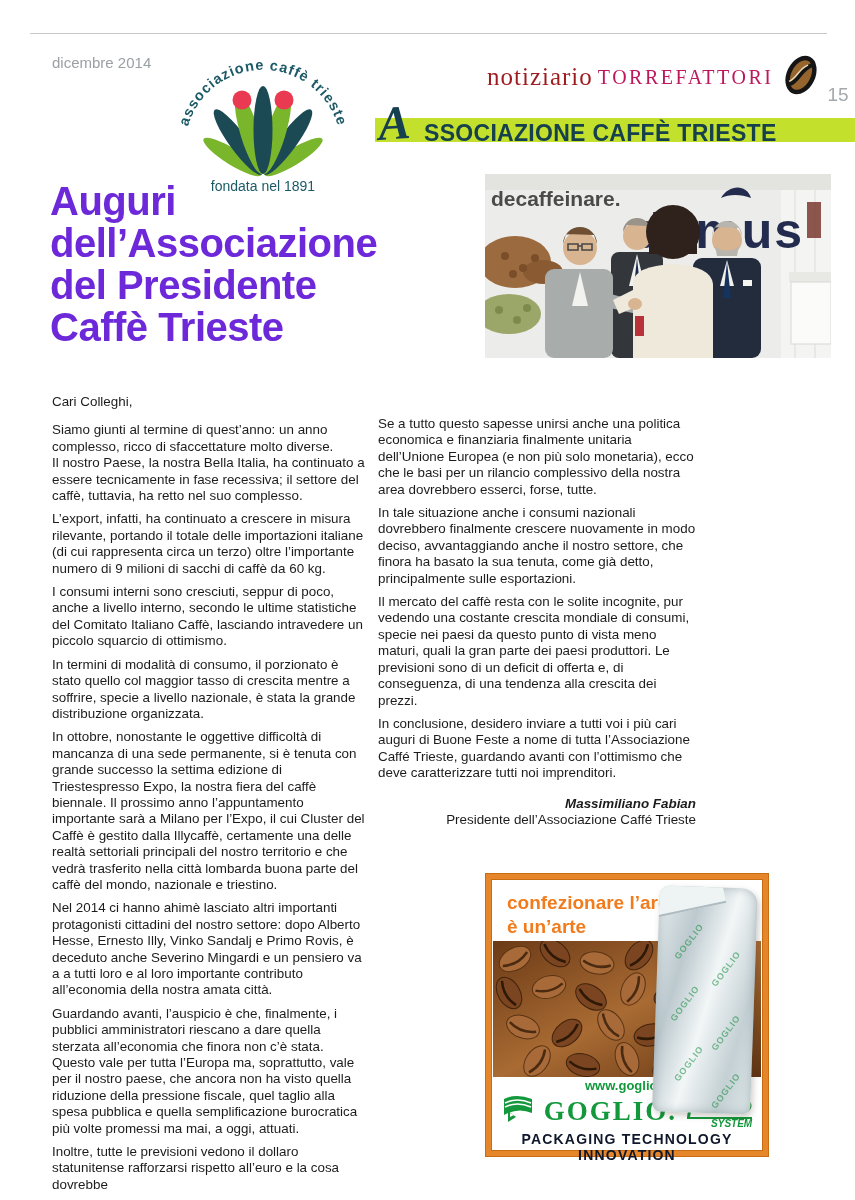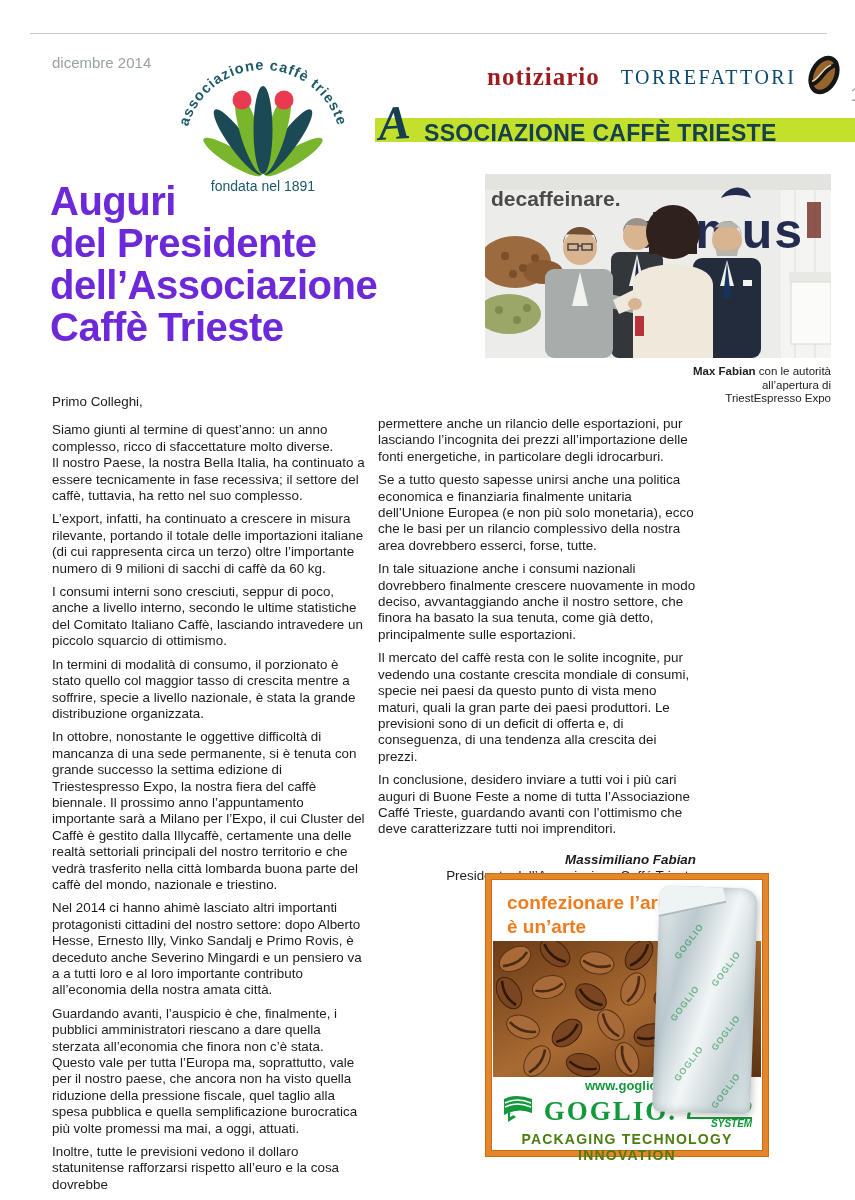--- a/index.html
+++ b/index.html
@@ -1,22 +1,22 @@
 <!DOCTYPE html>
 <html><head>
 <meta charset="utf-8">
 <style>
   html,body{margin:0;padding:0;background:#fff;}
   .page{position:relative;width:855px;height:1200px;background:#ffffff;overflow:hidden;
         font-family:"Liberation Sans",sans-serif;color:#1c1c1c;}
   .toprule{position:absolute;left:30px;top:33px;width:797px;height:1px;background:#c9c9c9;}
   .date{position:absolute;left:52px;top:54px;font-size:15px;color:#9aa0a3;}
   .masthead{position:absolute;left:487px;top:48px;display:flex;align-items:center;}
-  .mh-red{font-family:"Liberation Serif",serif;font-weight:bold;font-size:25px;color:#9e1c1f;letter-spacing:1px;}
-  .mh-gray{font-family:"Liberation Serif",serif;font-size:20px;color:#0c4a6e;letter-spacing:2.5px;margin-left:21px;}
+  .mh-red{font-family:"Liberation Serif",serif;font-weight:normal;font-size:25px;color:#9e1c1f;letter-spacing:1px;}
+  .mh-gray{font-family:"Liberation Serif",serif;font-size:20px;color:#be185d;letter-spacing:2.5px;margin-left:5px;}
   .mh-bean{margin-left:8px;}
   .pageno{font-size:19px;color:#a4a9ad;margin-left:6px;margin-top:36px;}
   .logo-wrap{position:absolute;left:166px;top:48px;}
   .banner-bar{position:absolute;left:375px;top:118px;width:480px;height:24px;background:#c3e02c;}
   .banner-a{position:absolute;left:378px;top:95px;z-index:2;font-family:"Liberation Serif",serif;
             font-style:italic;font-weight:bold;font-size:48px;color:#16404f;transform:rotate(-4deg);}
   .banner-text{position:absolute;left:424px;top:120px;z-index:2;font-weight:bold;font-size:23px;
                letter-spacing:.3px;color:#15404c;}
   .title{position:absolute;left:50px;top:180px;font-family:Liberation Sans, sans-serif;font-weight:bold;
          font-size:40px;line-height:42px;color:#6d28d9;letter-spacing:-.5px;}
@@ -40,21 +40,21 @@
   .ad-head .l2{display:block;text-align:left;width:180px;}
   .ad-beans{position:absolute;left:2px;top:62px;right:2px;height:138px;z-index:1;}
   .ad-bottom{position:absolute;left:2px;right:2px;bottom:2px;height:72px;background:#fff;z-index:2;text-align:center;}
   .ad-url{font-weight:bold;font-size:13px;color:#13983c;margin-top:1px;}
   .ad-brands{display:flex;align-items:center;justify-content:center;gap:10px;height:36px;}
   .ad-goglio{font-family:"Liberation Serif",serif;font-weight:bold;font-size:27px;letter-spacing:2px;color:#13983c;}
   .fresco-wrap{text-align:right;line-height:1;}
   .fresco{font-family:"Liberation Serif",serif;font-style:italic;font-weight:bold;font-size:23px;
           color:#13983c;border-bottom:2.5px solid #13983c;display:inline-block;padding-bottom:1px;}
   .fresco-sub{display:block;font-style:italic;font-weight:bold;font-size:10px;color:#13983c;}
-  .ad-tagline{font-weight:bold;font-size:14px;letter-spacing:1.2px;color:#4d7c0f;margin-top:2px;}
+  .ad-tagline{font-weight:bold;font-size:14px;letter-spacing:1.2px;color:#0f172a;margin-top:2px;}
   .ad-bag{position:absolute;right:9px;top:8px;width:98px;height:226px;z-index:3;transform:rotate(2deg);
           border-radius:10px 16px 8px 8px;
           background:linear-gradient(105deg,#e8eef0 0%,#bcc9ce 28%,#f2f6f7 52%,#c4d0d4 78%,#dde6e8 100%);
           box-shadow:inset 0 0 10px rgba(90,110,115,.38),2px 3px 6px rgba(60,50,30,.25);overflow:hidden;}
   .ad-bag::before{content:"";position:absolute;left:-6px;top:-8px;width:70px;height:30px;background:#eef3f4;
           transform:rotate(-14deg);border-bottom:2px solid #aebbc0;}
   .bag-pattern span{position:absolute;color:rgba(20,140,60,.55);font-weight:bold;font-size:9px;
           letter-spacing:1px;transform:rotate(-55deg);}
   .bag-pattern span:nth-child(1){left:10px;top:50px;}
   .bag-pattern span:nth-child(2){left:48px;top:76px;}
@@ -120,22 +120,22 @@
       <text x="97" y="143" text-anchor="middle" font-family="Liberation Sans, sans-serif" font-size="14" fill="#1b5a66">fondata nel 1891</text>
     </svg>
   </div>
 
   <div class="banner-bar"></div>
   <div class="banner-a">A</div>
   <div class="banner-text">SSOCIAZIONE CAFFÈ TRIESTE</div>
 
   <div class="title">
     <div>Auguri</div>
+    <div>dell’Associazione</div>
     <div>del Presidente</div>
-    <div>dell’Associazione</div>
     <div>Caffè Trieste</div>
   </div>
 
   <div class="photo">
     <svg width="346" height="184" viewBox="0 0 346 184">
       <rect x="0" y="0" width="346" height="184" fill="#ececea"></rect>
       <rect x="0" y="0" width="346" height="16" fill="#e3e3e0"></rect>
       <rect x="296" y="16" width="50" height="168" fill="#f4f4f2"></rect>
       <line x1="310" y1="16" x2="310" y2="184" stroke="#dcdcd8" stroke-width="1"></line>
       <line x1="330" y1="16" x2="330" y2="184" stroke="#dcdcd8" stroke-width="1"></line>
@@ -187,44 +187,38 @@
         <path d="M148,108 Q150,92 188,90 Q226,92 228,110 L228,184 L148,184 z" fill="#efe9dc"></path>
         <path d="M156,112 L128,126 L134,140 L158,130 z" fill="#efe9dc"></path>
         <circle cx="188" cy="58" r="27" fill="#2f211c"></circle>
         <path d="M164,66 q24,16 48,0 l0,14 -48,0 z" fill="#2f211c"></path>
         <ellipse cx="150" cy="130" rx="7" ry="6" fill="#d9b491"></ellipse>
         <rect x="150" y="142" width="9" height="20" fill="#b8323c"></rect>
       </g>
     </svg>
   </div>
 
-  <div class="caption">
-    <b>Max Fabian</b><span> con le autorità</span><br>
-    <span>all’apertura di</span><br>
-    <span>TriestEspresso Expo</span>
-  </div>
 
   <div class="col col-left">
-    <div class="salutation">Primo Colleghi,</div>
+    <div class="salutation">Cari Colleghi,</div>
     <div>
         <p>Siamo giunti al termine di quest’anno: un anno complesso, ricco di sfaccettature molto diverse.
 Il nostro Paese, la nostra Bella Italia, ha continuato a essere tecnicamente in fase recessiva; il settore del caffè, tuttavia, ha retto nel suo complesso.</p>
         <p>L’export, infatti, ha continuato a crescere in misura rilevante, portando il totale delle importazioni italiane (di cui rappresenta circa un terzo) oltre l’importante numero di 9 milioni di sacchi di caffè da 60 kg.</p>
         <p>I consumi interni sono cresciuti, seppur di poco, anche a livello interno, secondo le ultime statistiche del Comitato Italiano Caffè, lasciando intravedere un piccolo squarcio di ottimismo.</p>
         <p>In termini di modalità di consumo, il porzionato è stato quello col maggior tasso di crescita mentre a soffrire, specie a livello nazionale, è stata la grande distribuzione organizzata.</p>
         <p>In ottobre, nonostante le oggettive difficoltà di mancanza di una sede permanente, si è tenuta con grande successo la settima edizione di Triestespresso Expo, la nostra fiera del caffè biennale. Il prossimo anno l’appuntamento importante sarà a Milano per l’Expo, il cui Cluster del Caffè è gestito dalla Illycaffè, certamente una delle realtà settoriali principali del nostro territorio e che vedrà trasferito nella città lombarda buona parte del caffè del mondo, nazionale e triestino.</p>
         <p>Nel 2014 ci hanno ahimè lasciato altri importanti protagonisti cittadini del nostro settore: dopo Alberto Hesse, Ernesto Illy, Vinko Sandalj e Primo Rovis, è deceduto anche Severino Mingardi e un pensiero va a a tutti loro e al loro importante contributo all’economia della nostra amata città.</p>
         <p>Guardando avanti, l’auspicio è che, finalmente, i pubblici amministratori riescano a dare quella sterzata all’economia che finora non c’è stata. Questo vale per tutta l’Europa ma, soprattutto, vale per il nostro paese, che ancora non ha visto quella riduzione della pressione fiscale, quel taglio alla spesa pubblica e quella semplificazione burocratica più volte promessi ma mai, a oggi, attuati.</p>
         <p>Inoltre, tutte le previsioni vedono il dollaro statunitense rafforzarsi rispetto all’euro e la cosa dovrebbe</p>
       </div>
   </div>
 
   <div class="col col-right">
     <div>
-        <p>permettere anche un rilancio delle esportazioni, pur lasciando l’incognita dei prezzi all’importazione delle fonti energetiche, in particolare degli idrocarburi.</p>
         <p>Se a tutto questo sapesse unirsi anche una politica economica e finanziaria finalmente unitaria dell’Unione Europea (e non più solo monetaria), ecco che le basi per un rilancio complessivo della nostra area dovrebbero esserci, forse, tutte.</p>
         <p>In tale situazione anche i consumi nazionali dovrebbero finalmente crescere nuovamente in modo deciso, avvantaggiando anche il nostro settore, che finora ha basato la sua tenuta, come già detto, principalmente sulle esportazioni.</p>
         <p>Il mercato del caffè resta con le solite incognite, pur vedendo una costante crescita mondiale di consumi, specie nei paesi da questo punto di vista meno maturi, quali la gran parte dei paesi produttori. Le previsioni sono di un deficit di offerta e, di conseguenza, di una tendenza alla crescita dei prezzi.</p>
         <p>In conclusione, desidero inviare a tutti voi i più cari auguri di Buone Feste a nome di tutta l’Associazione Caffé Trieste, guardando avanti con l’ottimismo che deve caratterizzare tutti noi imprenditori.</p>
       </div>
     <div class="signature">
       <div class="sig-name">Massimiliano Fabian</div>
       <div class="sig-role">Presidente dell’Associazione Caffé Trieste</div>
     </div>
   </div>

